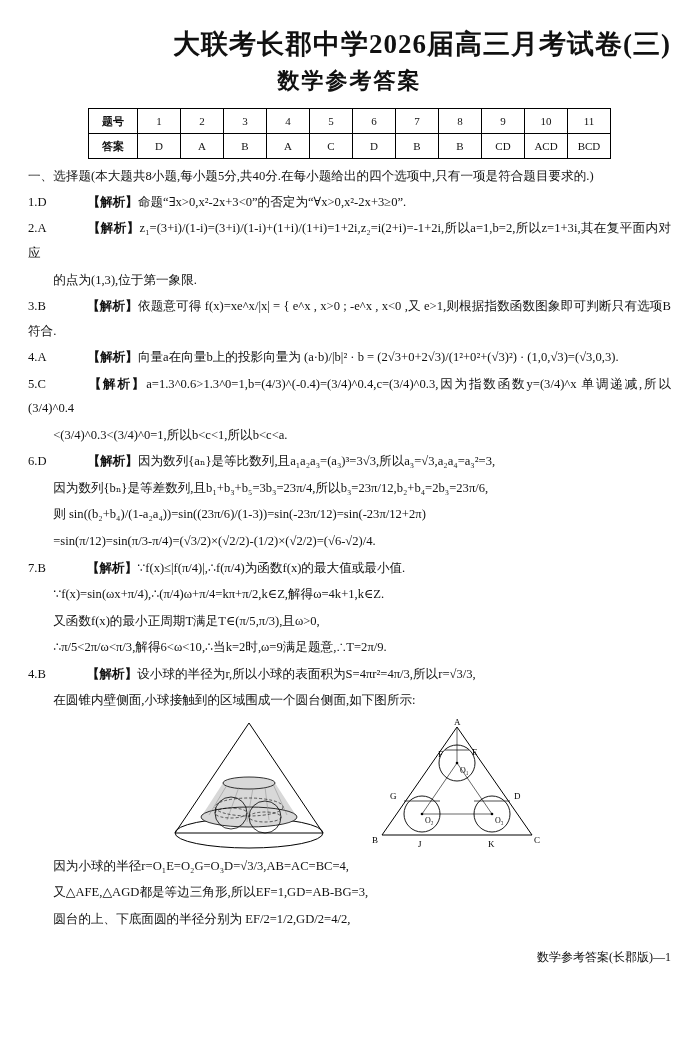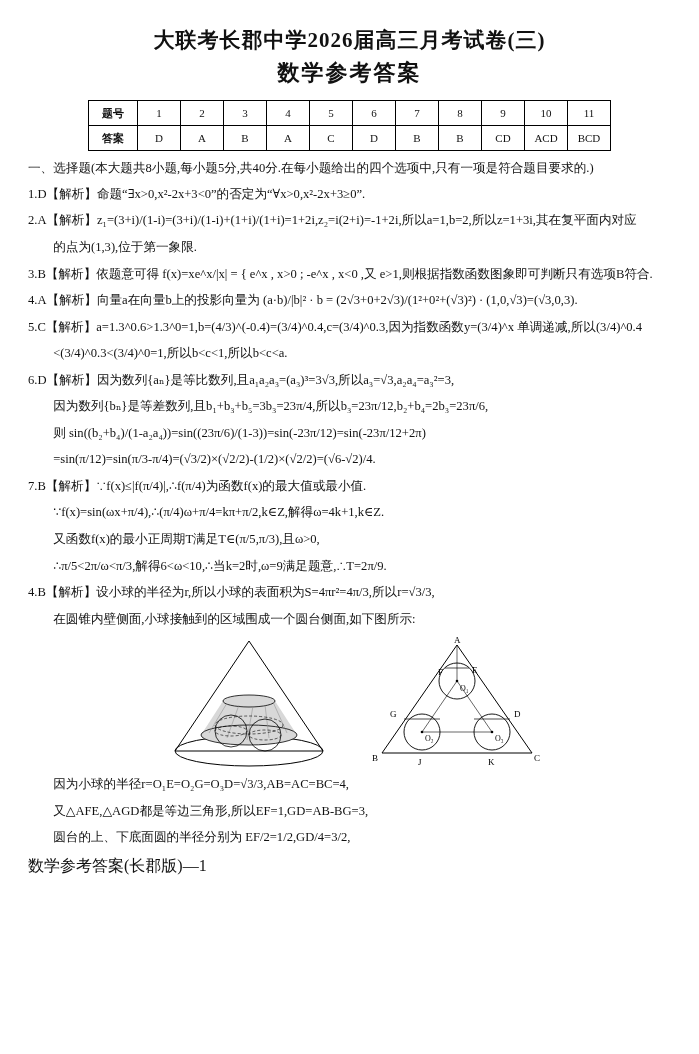--- a/index.html
+++ b/index.html
@@ -10,23 +10,23 @@
     color:#111;
   }
   .page{
     position:relative;
     width:699px;
     min-height:1054px;
     box-sizing:border-box;
     padding:18px 28px 10px 28px;
   }
   .title{
-    text-align:center;
+    text-align:right;
     font-weight:bold;
-    font-size:21px;
+    font-size:27px;
     letter-spacing:1px;
     margin-top:8px;
     margin-bottom:4px;
   }
   .subtitle{
     text-align:center;
     font-weight:bold;
     font-size:22px;
     letter-spacing:2px;
     margin-bottom:12px;
@@ -54,33 +54,33 @@
     margin:6px 0 4px 0;
     line-height:1.5;
   }
   .item{
     font-size:12.6px;
     line-height:1.95;
     margin:2px 0;
     text-align:justify;
   }
   .item .lbl{font-weight:normal;}
-  .bk{font-weight:normal;}
+  .bk{font-weight:bold;margin-left:41px;}
   .indent{ text-indent:2em; }
   .figs{
     display:flex;
     justify-content:center;
     align-items:flex-start;
     gap:10px;
     margin:4px 0 2px 0;
   }
   .footer{
-    text-align:left;
-    font-size:16px;
-    margin-top:2px;
+    text-align:right;
+    font-size:12px;
+    margin-top:14px;
     padding-top:4px;
   }
 </style>
 </head>
 <body>
 
 <div class="page">
 
   <div class="title">大联考长郡中学2026届高三月考试卷(三)</div>
   <div class="subtitle">数学参考答案</div>
@@ -239,18 +239,18 @@
     </svg>
   </div>
 
   <div class="item indent">
     <span>因为小球的半径r=O₁E=O₂G=O₃D=√3/3,AB=AC=BC=4,</span>
   </div>
   <div class="item indent">
     <span>又△AFE,△AGD都是等边三角形,所以EF=1,GD=AB-BG=3,</span>
   </div>
   <div class="item indent">
-    <span>圆台的上、下底面圆的半径分别为 EF/2=1/2,GD/4=3/2,</span>
+    <span>圆台的上、下底面圆的半径分别为 EF/2=1/2,GD/2=4/2,</span>
   </div>
 
   <div class="footer">数学参考答案(长郡版)—1</div>
 
 </div>
 
 </body></html>

